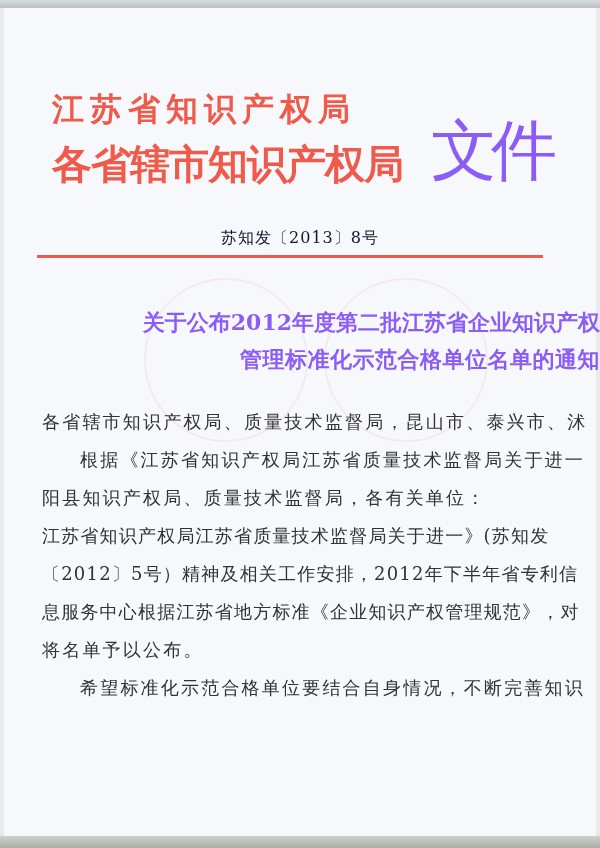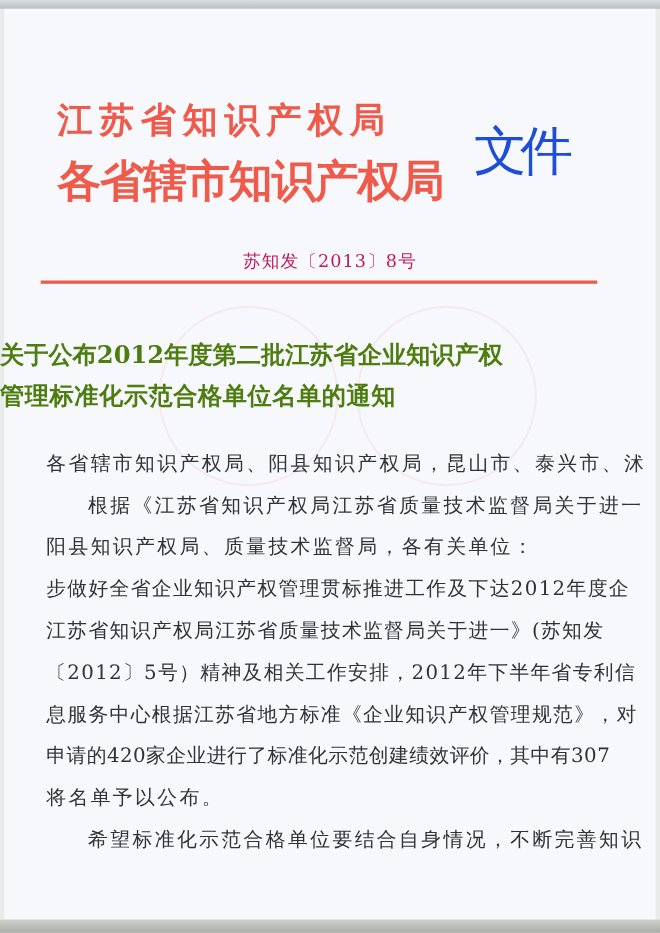--- a/index.html
+++ b/index.html
@@ -45,50 +45,50 @@
   .org2 {
     top: 137px;
     font-size: 40px;
     letter-spacing: -1px;
   }
   .header-wenjian {
     position: absolute;
     left: 431px;
     top: 106px;
     font-family: "DejaVu Serif", serif;
-    color: #1d4ed8;
-    font-size: 48px;
+    color: #8b5cf6;
+    font-size: 66px;
     letter-spacing: -6px;
     white-space: nowrap;
   }
   .doc-number {
     position: absolute;
     left: 0; width: 600px;
     top: 228px;
     text-align: center;
     font-family: "DejaVu Serif", serif;
     font-size: 16px;
-    color: #be185d;
+    color: #0f172a;
     letter-spacing: 1px;
   }
   .red-rule {
     position: absolute;
     left: 37px;
     top: 255px;
     width: 506px;
     height: 3px;
     background: #ee5b4b;
   }
   .title {
     position: absolute;
     left: 0; width: 600px;
-    text-align: left;
+    text-align: right;
     font-family: "DejaVu Serif", serif;
     font-weight: bold;
-    color: #4d7c0f;
+    color: #8b5cf6;
     font-size: 22px;
     white-space: nowrap;
   }
   .title1 { top: 308px; letter-spacing: 0px; }
   .title2 { top: 345px; letter-spacing: 0.5px; }
   .body {
     position: absolute;
     left: 42px;
     width: 520px;
     font-family: "DejaVu Serif", serif;
@@ -128,23 +128,21 @@
 <div class="header-org org2">各省辖市知识产权局</div>
 <div class="header-wenjian">文件</div>
 
 <div class="doc-number">苏知发〔2013〕8号</div>
 <div class="red-rule"></div>
 
 <div class="title title1">关于公布2012年度第二批江苏省企业知识产权</div>
 <div class="title title2">管理标准化示范合格单位名单的通知</div>
 
 <div class="body" style="top:403px;">
-  <span class="line">各省辖市知识产权局、阳县知识产权局，昆山市、泰兴市、沭</span>
+  <span class="line">各省辖市知识产权局、质量技术监督局，昆山市、泰兴市、沭</span>
   <span class="line indent">根据《江苏省知识产权局江苏省质量技术监督局关于进一</span>
   <span class="line">阳县知识产权局、质量技术监督局，各有关单位：</span>
-  <span class="line tight2">步做好全省企业知识产权管理贯标推进工作及下达2012年度企</span>
   <span class="line tight2">江苏省知识产权局江苏省质量技术监督局关于进一》(苏知发</span>
   <span class="line tight2">〔2012〕5号）精神及相关工作安排，2012年下半年省专利信</span>
   <span class="line tight2">息服务中心根据江苏省地方标准《企业知识产权管理规范》，对</span>
-  <span class="line tight">申请的420家企业进行了标准化示范创建绩效评价，其中有307</span>
   <span class="line">将名单予以公布。</span>
   <span class="line indent">希望标准化示范合格单位要结合自身情况，不断完善知识</span>
 </div>
 
 </body></html>

